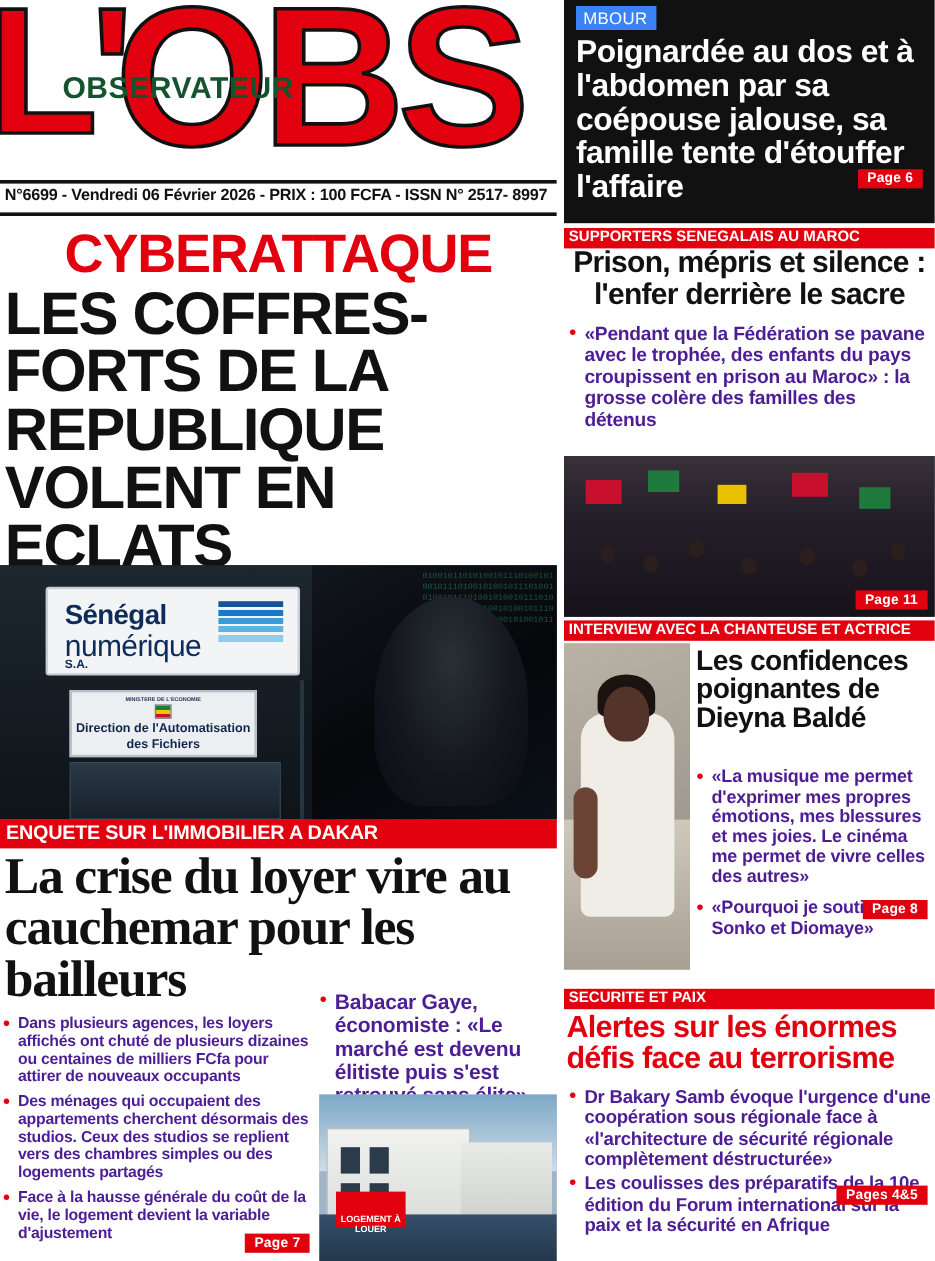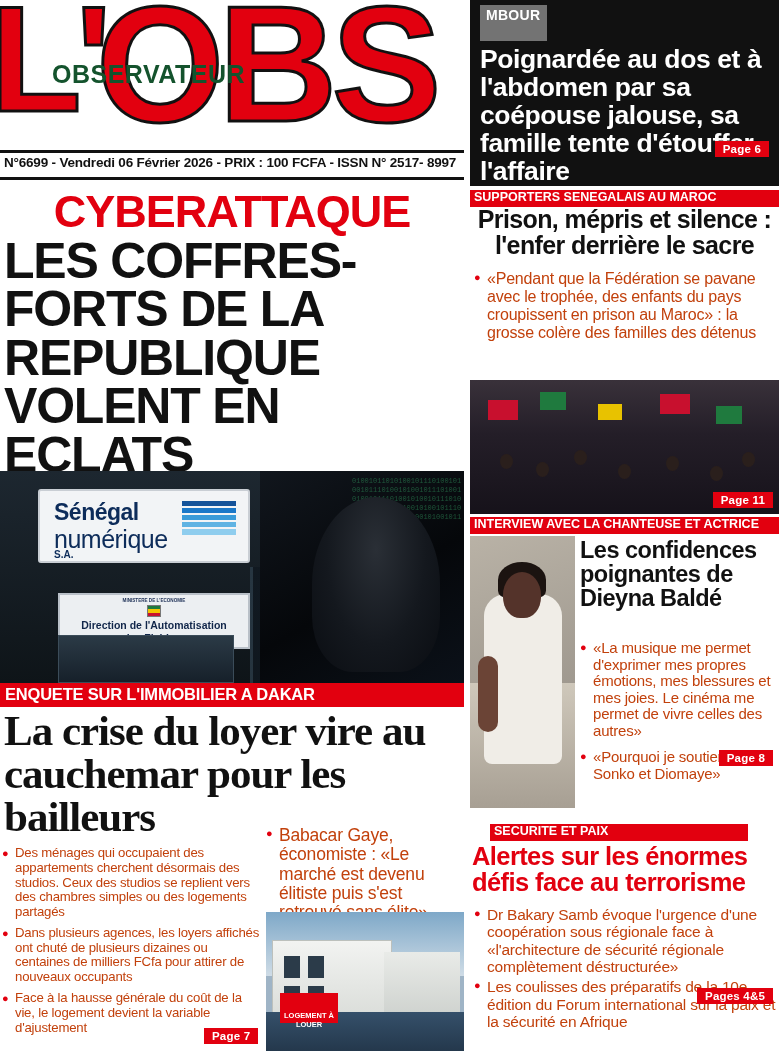--- a/index.html
+++ b/index.html
@@ -45,22 +45,22 @@
   .masthead-rule2 {
     position: absolute; left: 0; top: 177px; width: 464px; height: 3px; background: #111;
   }
 
   
   .mbour {
     position: absolute; left: 470px; top: 0; width: 309px; height: 186px;
     background: #111; color: #fff; padding: 5px 8px 6px 10px;
   }
   .kicker-red {
-    display: inline-block; background: #737373; color: #fff;
-    font-weight: bold; font-size: 14px; padding: 2px 7px 18px 6px;
+    display: inline-block; background: #3b82f6; color: #fff;
+    font-weight: normal; font-size: 14px; padding: 2px 7px 2px 6px;
     letter-spacing: 0.3px;
   }
   .mbour h2 {
     margin-top: 4px;
     font-size: 26.5px; line-height: 1.06; font-weight: bold;
     letter-spacing: -0.4px;
   }
   .pagebox {
     display: inline-block; background: #e2000f; color: #fff;
     font-size: 11.5px; font-weight: bold; padding: 2px 8px;
@@ -76,21 +76,21 @@
     padding-top: 3px;
   }
   .cyber-head {
     color: #111; font-weight: bold; font-size: 50px;
     line-height: 0.97; letter-spacing: -1.2px;
     padding: 2px 4px 0 4px;
   }
   .bullets { padding: 6px 6px 4px 6px; }
   .bullet {
     position: relative; padding-left: 13px;
-    font-size: 14.6px; font-weight: normal; color: #c2410c;
+    font-size: 14.6px; font-weight: bold; color: #4c1d95;
     line-height: 1.14; margin-bottom: 3px;
     letter-spacing: -0.2px;
   }
   .bullet::before {
     content: "●"; position: absolute; left: 0; top: 0;
     color: #e2000f; font-size: 11px; line-height: 1.4;
   }
   .cyber-pagewrap { text-align: right; padding-right: 6px; margin-top: -2px; }
 
   .cyber-photo {
@@ -118,22 +118,22 @@
   .cp-sign {
     position: absolute; left: 38px; top: 18px; width: 212px; height: 74px;
     background: #f2f4f6; border: 2px solid #c9ced4; border-radius: 3px;
   }
   .cp-sign-t1 { position:absolute; left:14px; top:8px; font-size:23px; font-weight:bold; color:#0d2c5a; letter-spacing:-0.5px;}
   .cp-sign-t2 { position:absolute; left:14px; top:34px; font-size:25px; font-weight:normal; color:#0d2c5a; letter-spacing:-0.5px;}
   .cp-sign-t3 { position:absolute; left:14px; top:58px; font-size:10px; font-weight:bold; color:#0d2c5a;}
   .cp-sign-flag { position:absolute; right:12px; top:10px; width:54px; height:34px;
     background: repeating-linear-gradient(180deg,#14539a 0 5px,#f2f4f6 5px 7px,#1b78c8 7px 12px,#f2f4f6 12px 14px,#3a9bd9 14px 19px,#f2f4f6 19px 21px,#5fb3e3 21px 26px,#f2f4f6 26px 28px,#8fcdee 28px 34px);}
   .cp-plate {
-    position: absolute; left: 58px; top: 104px; width: 192px; height: 56px;
-    background: #eceff2; border: 2px solid #b9c0c8; margin-top: 18px;
+    position: absolute; left: 58px; top: 104px; width: 156px; height: 56px;
+    background: #eceff2; border: 2px solid #b9c0c8;
   }
   .cp-plate-top { position:absolute; left:0; right:0; top:3px; text-align:center; font-size:4.6px; color:#22345a; font-weight:bold;}
   .cp-plate-em { position:absolute; left:50%; top:10px; transform:translateX(-50%); width:14px; height:12px;
     background: linear-gradient(180deg,#1f7a3e 0 33%,#f5c400 33% 66%,#c8102e 66% 100%); border:0.5px solid #777;}
   .cp-plate-t1 { position:absolute; left:0; right:0; top:24px; text-align:center; font-size:10.5px; font-weight:bold; color:#11264a;}
   .cp-plate-t2 { position:absolute; left:0; right:0; top:37px; text-align:center; font-size:10.5px; font-weight:bold; color:#11264a;}
   .cp-door {
     position:absolute; left:58px; top:164px; width:176px; height:48px;
     background: linear-gradient(180deg,#2b3a46,#16202a);
     border:1px solid #3b4c59;
@@ -231,24 +231,23 @@
   .dieyna-head {
     position: absolute; left: 580px; top: 538px; width: 196px;
     font-weight: bold; font-size: 23.5px; line-height: 1.03;
     color: #111; letter-spacing: -0.5px;
   }
   .dieyna-bullets { position: absolute; left: 580px; top: 640px; width: 196px; }
   .dieyna-bullets .bullet { font-size: 15px; line-height: 1.1; }
   .dieyna-page { position: absolute; right: 6px; top: 750px; }
 
   .sec-kicker {
-    position: absolute; left: 470px; top: 824px; width: 258px; height: 17px;
+    position: absolute; left: 470px; top: 824px; width: 309px; height: 17px;
     background: #e2000f; color: #fff; font-weight: bold; font-size: 12.5px;
     padding-left: 4px;
-    margin-left: 20px;
   }
   .sec-head {
     position: absolute; left: 470px; top: 843px; width: 309px;
     color: #e2000f; font-weight: bold; font-size: 25.5px;
     line-height: 1.02; letter-spacing: -0.6px; padding-left: 2px;
   }
   .sec-bullets { position: absolute; left: 474px; top: 906px; width: 302px; }
   .sec-bullets .bullet { font-size: 15.5px; line-height: 1.12; }
   .sec-page { position: absolute; right: 6px; top: 988px; }
 </style>
@@ -303,22 +302,22 @@
       <div class="cp-plate-t1">Direction de l'Automatisation</div>
       <div class="cp-plate-t2">des Fichiers</div>
     </div>
     <div class="cp-door"></div>
   </div>
 
   <div class="enquete-kicker">ENQUETE SUR L'IMMOBILIER A DAKAR</div>
   <div class="enquete-head">La crise du loyer vire au cauchemar pour les bailleurs</div>
 
   <div class="enquete-left">
+    <div class="bullet">Dans plusieurs agences, les loyers affichés ont chuté de plusieurs dizaines ou centaines de milliers FCfa pour attirer de nouveaux occupants</div>
     <div class="bullet">Des ménages qui occupaient des appartements cherchent désormais des studios. Ceux des studios se replient vers des chambres simples ou des logements partagés</div>
-    <div class="bullet">Dans plusieurs agences, les loyers affichés ont chuté de plusieurs dizaines ou centaines de milliers FCfa pour attirer de nouveaux occupants</div>
     <div class="bullet">Face à la hausse générale du coût de la vie, le logement devient la variable d'ajustement</div>
   </div>
   <span class="pagebox enq-page">Page 7</span>
 
   <div class="babacar">
     <div class="bullet">Babacar Gaye, économiste : «Le marché est devenu élitiste puis s'est retrouvé sans élite»</div>
   </div>
 
   <div class="babacar-photo">
     <div class="bp-sky"></div>

